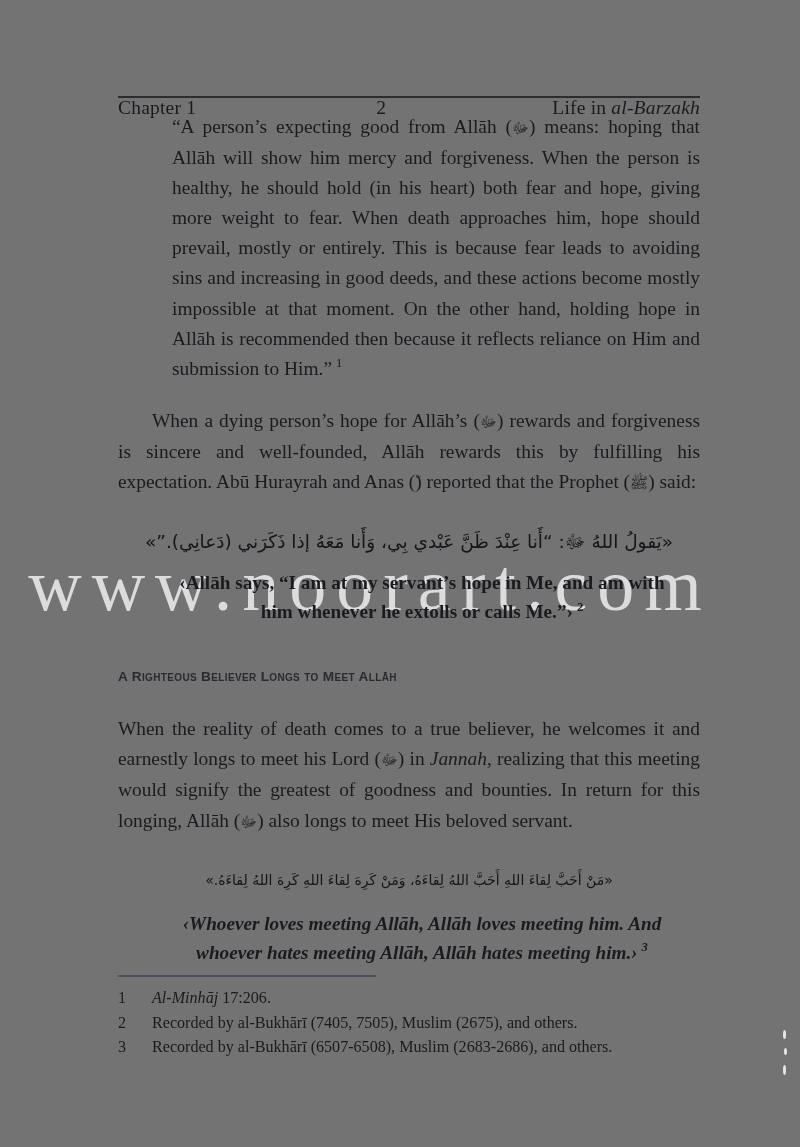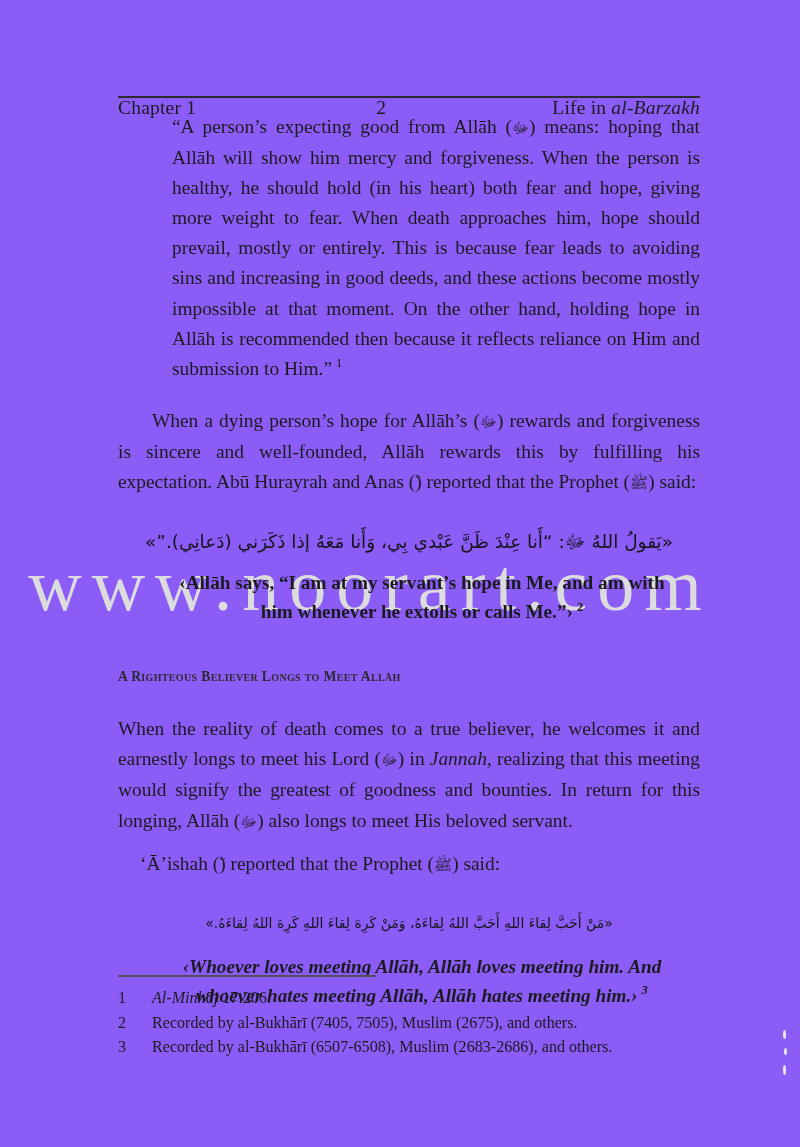--- a/index.html
+++ b/index.html
@@ -4,21 +4,21 @@
 <style>
   html, body {
     margin: 0;
     padding: 0;
     background: #ffffff;
   }
   .page {
     position: relative;
     width: 800px;
     height: 1147px;
-    background: #8b5cf6;
+    background: #737373;
     overflow: hidden;
     font-family: "Liberation Serif", serif;
     color: #1b1b1f;
     box-sizing: border-box;
   }
 
   
   .running-head {
     position: absolute;
     left: 118px;
@@ -118,21 +118,21 @@
     line-height: 29px;
     margin: 9px 0 0 0;
     text-align: center;
     margin-left: 54px;
     width: 500px;
   }
   .translation.t2 { margin-top: 12px; font-style: italic; }
 
   
   .section-heading {
-    font-family: Liberation Serif, serif;
+    font-family: Liberation Sans, sans-serif;
     font-weight: bold;
     font-size: 13.6px;
     letter-spacing: 0.35px;
     color: #2a2a30;
     margin: 36px 0 0 0;
     font-variant: small-caps;
     text-transform: none;
   }
 
   
@@ -194,21 +194,20 @@
     <p class="indent gap-22"><span>When a dying person’s hope for Allāh’s (</span><span class="hon">ﷻ</span><span>) rewards and forgiveness is sincere and well-founded, Allāh rewards this by fulfilling his expectation. Abū Hurayrah and Anas (</span><span class="hon">ؓ</span><span>) reported that the Prophet (</span><span class="hon">ﷺ</span><span>) said:</span></p>
 
     <p class="arabic arabic-1">«يَقولُ اللهُ ﷻ: “أَنا عِنْدَ ظَنَّ عَبْدي بِي، وَأَنا مَعَهُ إذا ذَكَرَني (دَعانِي).”»</p>
 
     <p class="translation"><span>‹Allāh says, “I am at my servant’s hope in Me, and am with him whenever he extolls or calls Me.”›</span><sup class="fn">2</sup></p>
 
     <p class="section-heading">A Righteous Believer Longs to Meet Allāh</p>
 
     <p class="gap-22"><span>When the reality of death comes to a true believer, he welcomes it and earnestly longs to meet his Lord (</span><span class="hon">ﷻ</span><span>) in </span><span class="ital">Jannah</span><span>, realizing that this meeting would signify the greatest of goodness and bounties. In return for this longing, Allāh (</span><span class="hon">ﷻ</span><span>) also longs to meet His beloved servant.</span></p>
 
-    <p class="indent-small gap-12"><span>ʻĀ’ishah (</span><span class="hon">ؓ</span><span>) reported that the Prophet (</span><span class="hon">ﷺ</span><span>) said:</span></p>
 
     <p class="arabic arabic-2">«مَنْ أَحَبَّ لِقاءَ اللهِ أَحَبَّ اللهُ لِقاءَهُ، وَمَنْ كَرِهَ لِقاءَ اللهِ كَرِهَ اللهُ لِقاءَهُ.»</p>
 
     <p class="translation t2"><span>‹Whoever loves meeting Allāh, Allāh loves meeting him. And whoever hates meeting Allāh, Allāh hates meeting him.›</span><sup class="fn">3</sup></p>
 
   </div>
 
   <div class="fn-rule"></div>
   <div class="footnotes">
     <div class="fn-row">

